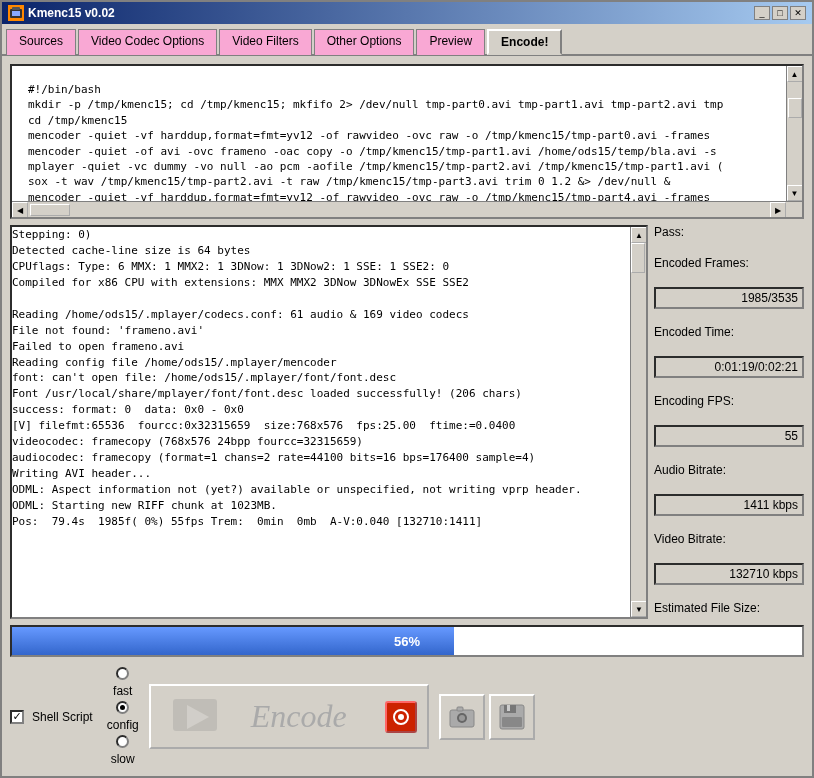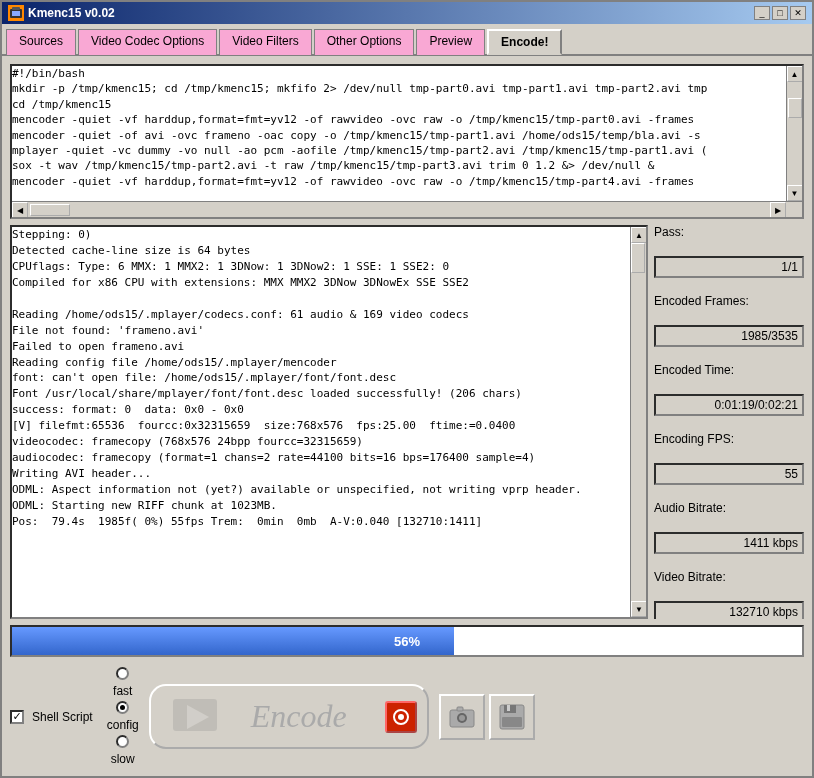--- a/index.html
+++ b/index.html
@@ -107,21 +107,21 @@
       display: flex;
       border: 2px inset #808080;
       background: white;
       height: 155px;
       flex-shrink: 0;
     }
     .script-text {
       flex: 1;
       font-family: monospace;
       font-size: 11px;
-      padding: 0;
+      padding: 16px;
       overflow: hidden;
       line-height: 1.4;
       white-space: pre;
     }
     .scrollbar-v {
       width: 16px;
       background: #d4d0c8;
       border-left: 1px solid #808080;
       display: flex;
       flex-direction: column;
@@ -449,21 +449,20 @@
             <div style="flex:1;background:#d4d0c8;">
               <div style="width:14px;height:30px;background:#d4d0c8;border:1px outset #fff;margin-top:auto;margin-bottom:2px;"></div>
             </div>
             <div class="scrollbar-arrow">▼</div>
           </div>
         </div>
       </div>
 
       <div class="stats-panel">
         <div class="stat-label">Pass:</div>
-        <div class="stat-value">1/1</div>
 
         <div class="stat-label">Encoded Frames:</div>
         <div class="stat-value">1985/3535</div>
 
         <div class="stat-label">Encoded Time:</div>
         <div class="stat-value">0:01:19/0:02:21</div>
 
         <div class="stat-label">Encoding FPS:</div>
         <div class="stat-value">55</div>
 
@@ -502,21 +501,21 @@
         <div class="radio-item">
           <div class="radio selected"></div>
           <span>config</span>
         </div>
         <div class="radio-item">
           <div class="radio"></div>
           <span>slow</span>
         </div>
       </div>
 
-      <div class="encode-btn" style="position:relative;flex:1;max-width:280px;border-radius:17px;">
+      <div class="encode-btn" style="position:relative;flex:1;max-width:280px;">
 
         <svg style="position:absolute;left:18px;opacity:0.25;width:52px;height:52px;" viewBox="0 0 52 52">
           <rect x="4" y="8" width="44" height="32" rx="3" fill="#888"></rect>
           <polygon points="18,14 40,26 18,38" fill="#ccc"></polygon>
         </svg>
         <div class="encode-btn-text" style="font-size:32px;color:#aaa;font-style:italic;font-family:serif;margin-left:20px;">Encode</div>
 
         <div style="position:absolute;right:10px;width:32px;height:32px;background:#cc2200;border:2px outset #ff6666;border-radius:3px;display:flex;align-items:center;justify-content:center;cursor:pointer;">
           <svg width="18" height="18" viewBox="0 0 18 18">
             <circle cx="9" cy="9" r="7" fill="none" stroke="white" stroke-width="2"></circle>

